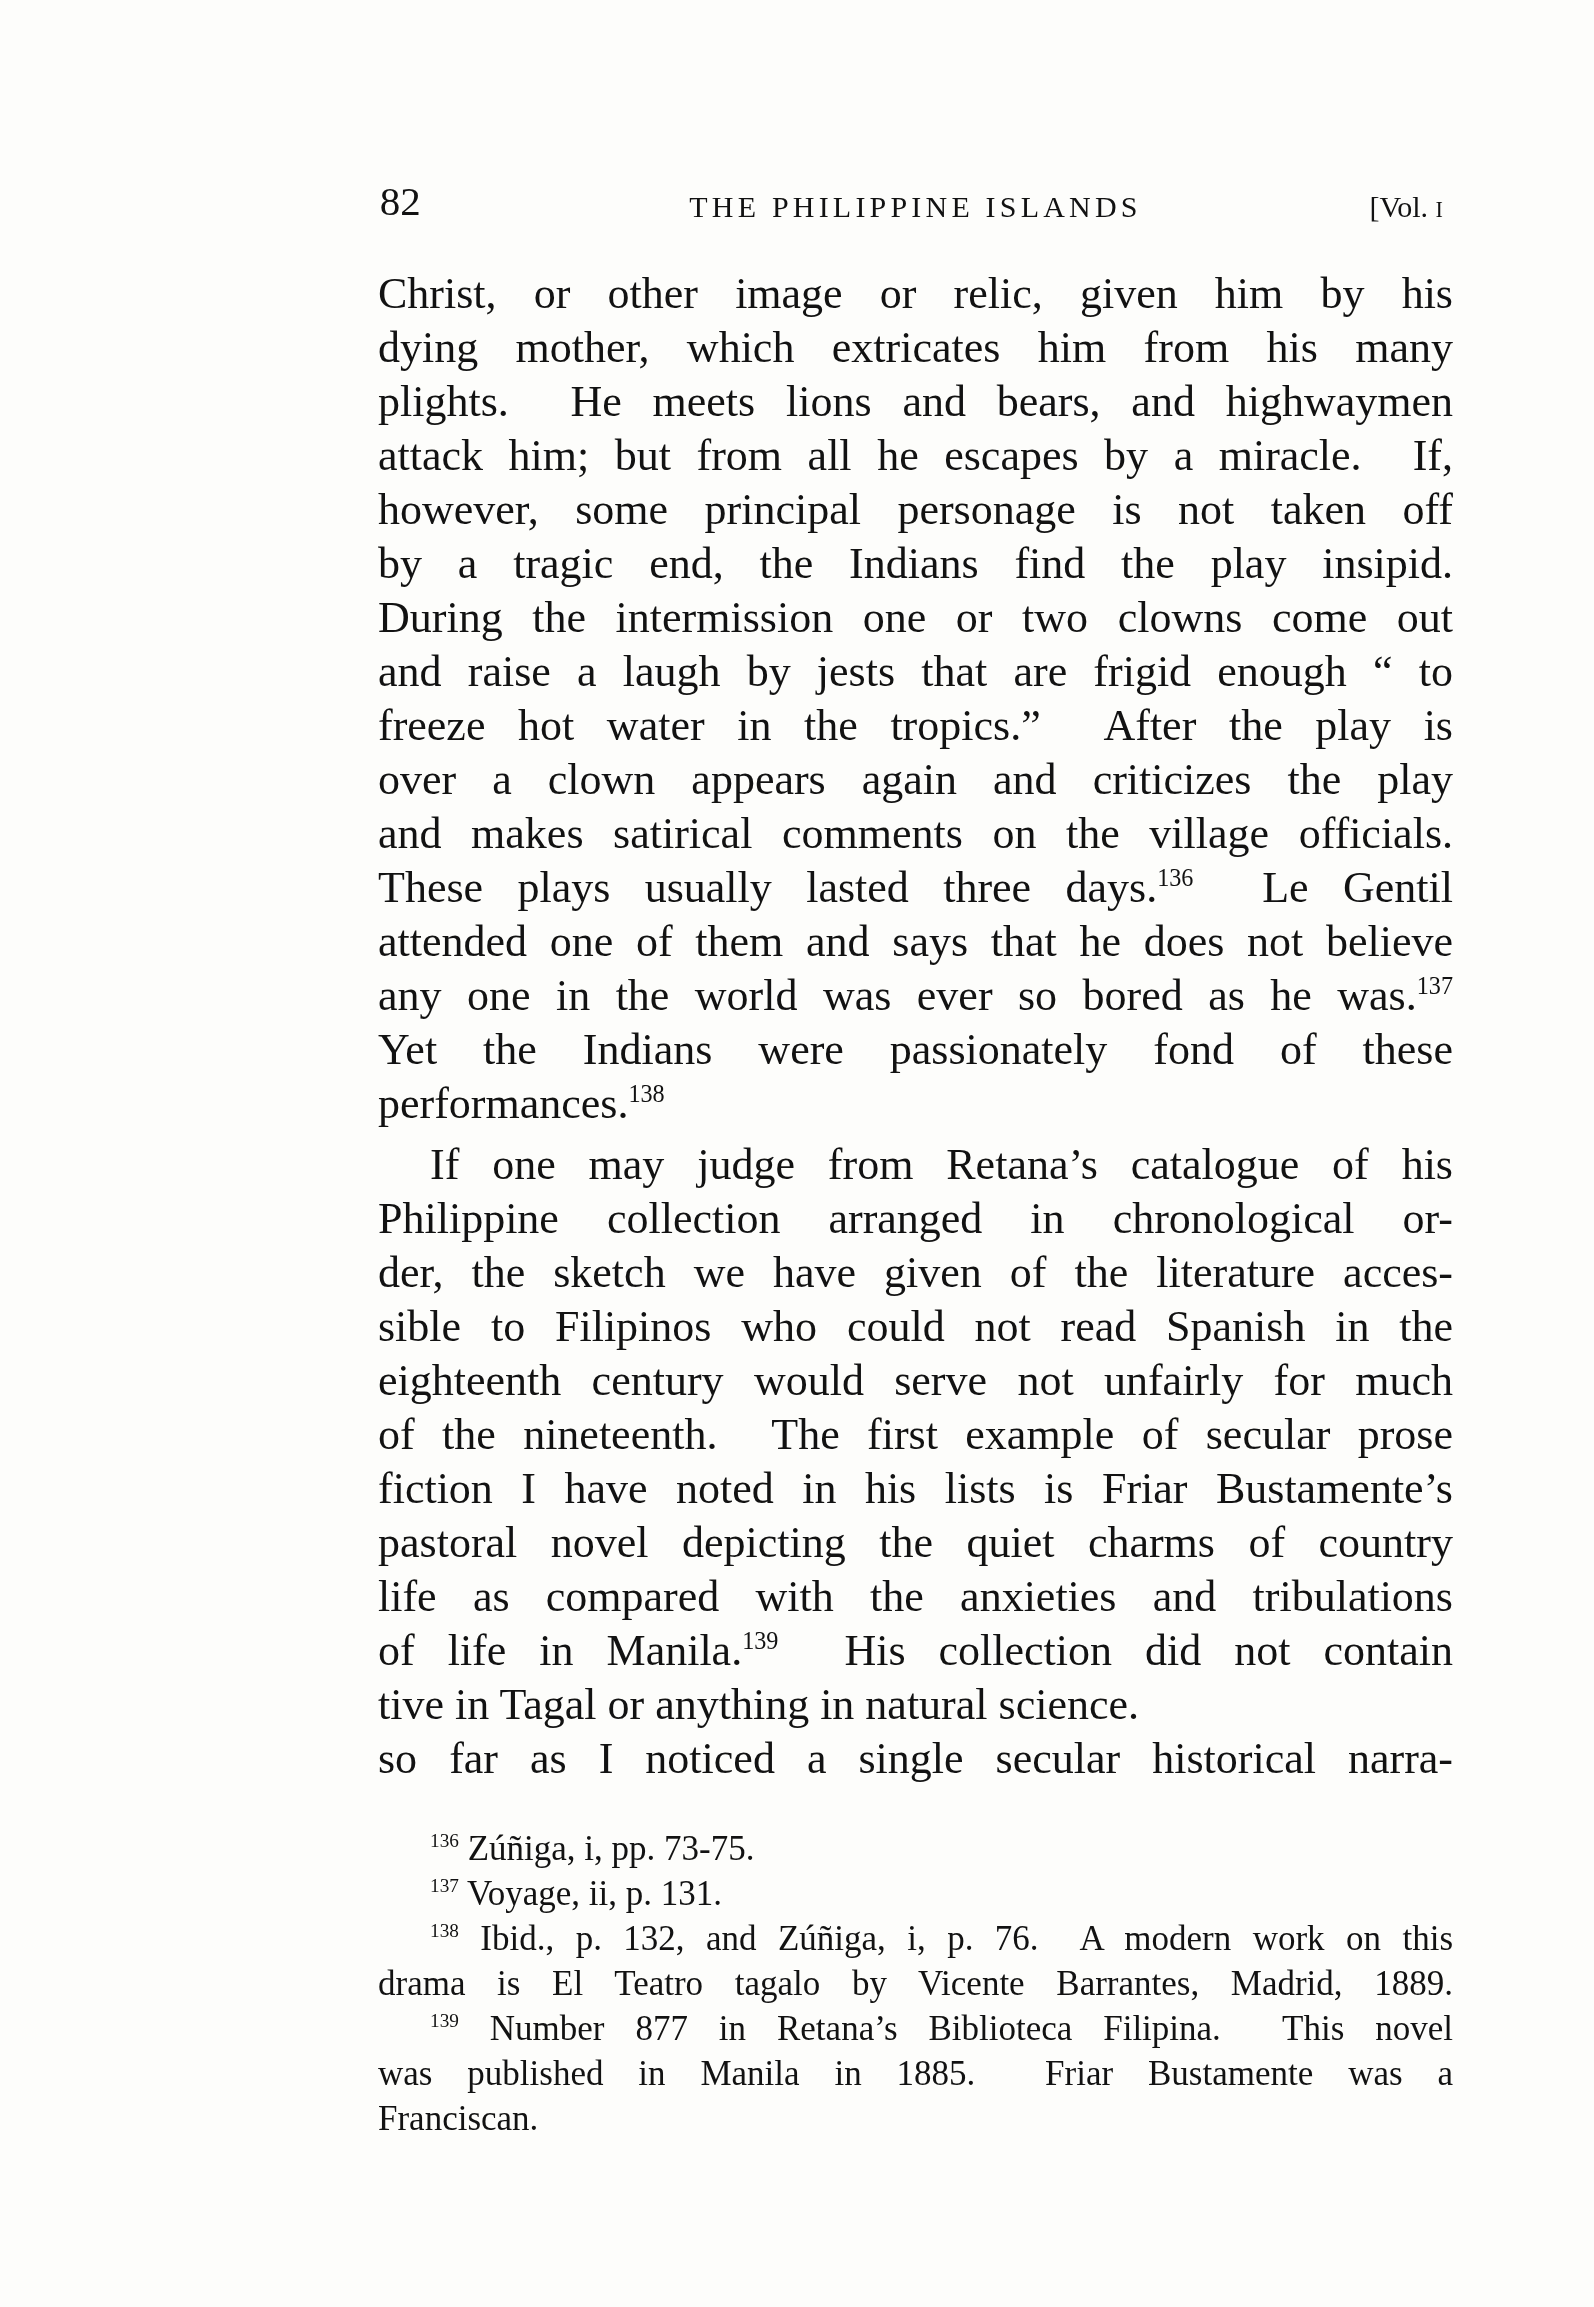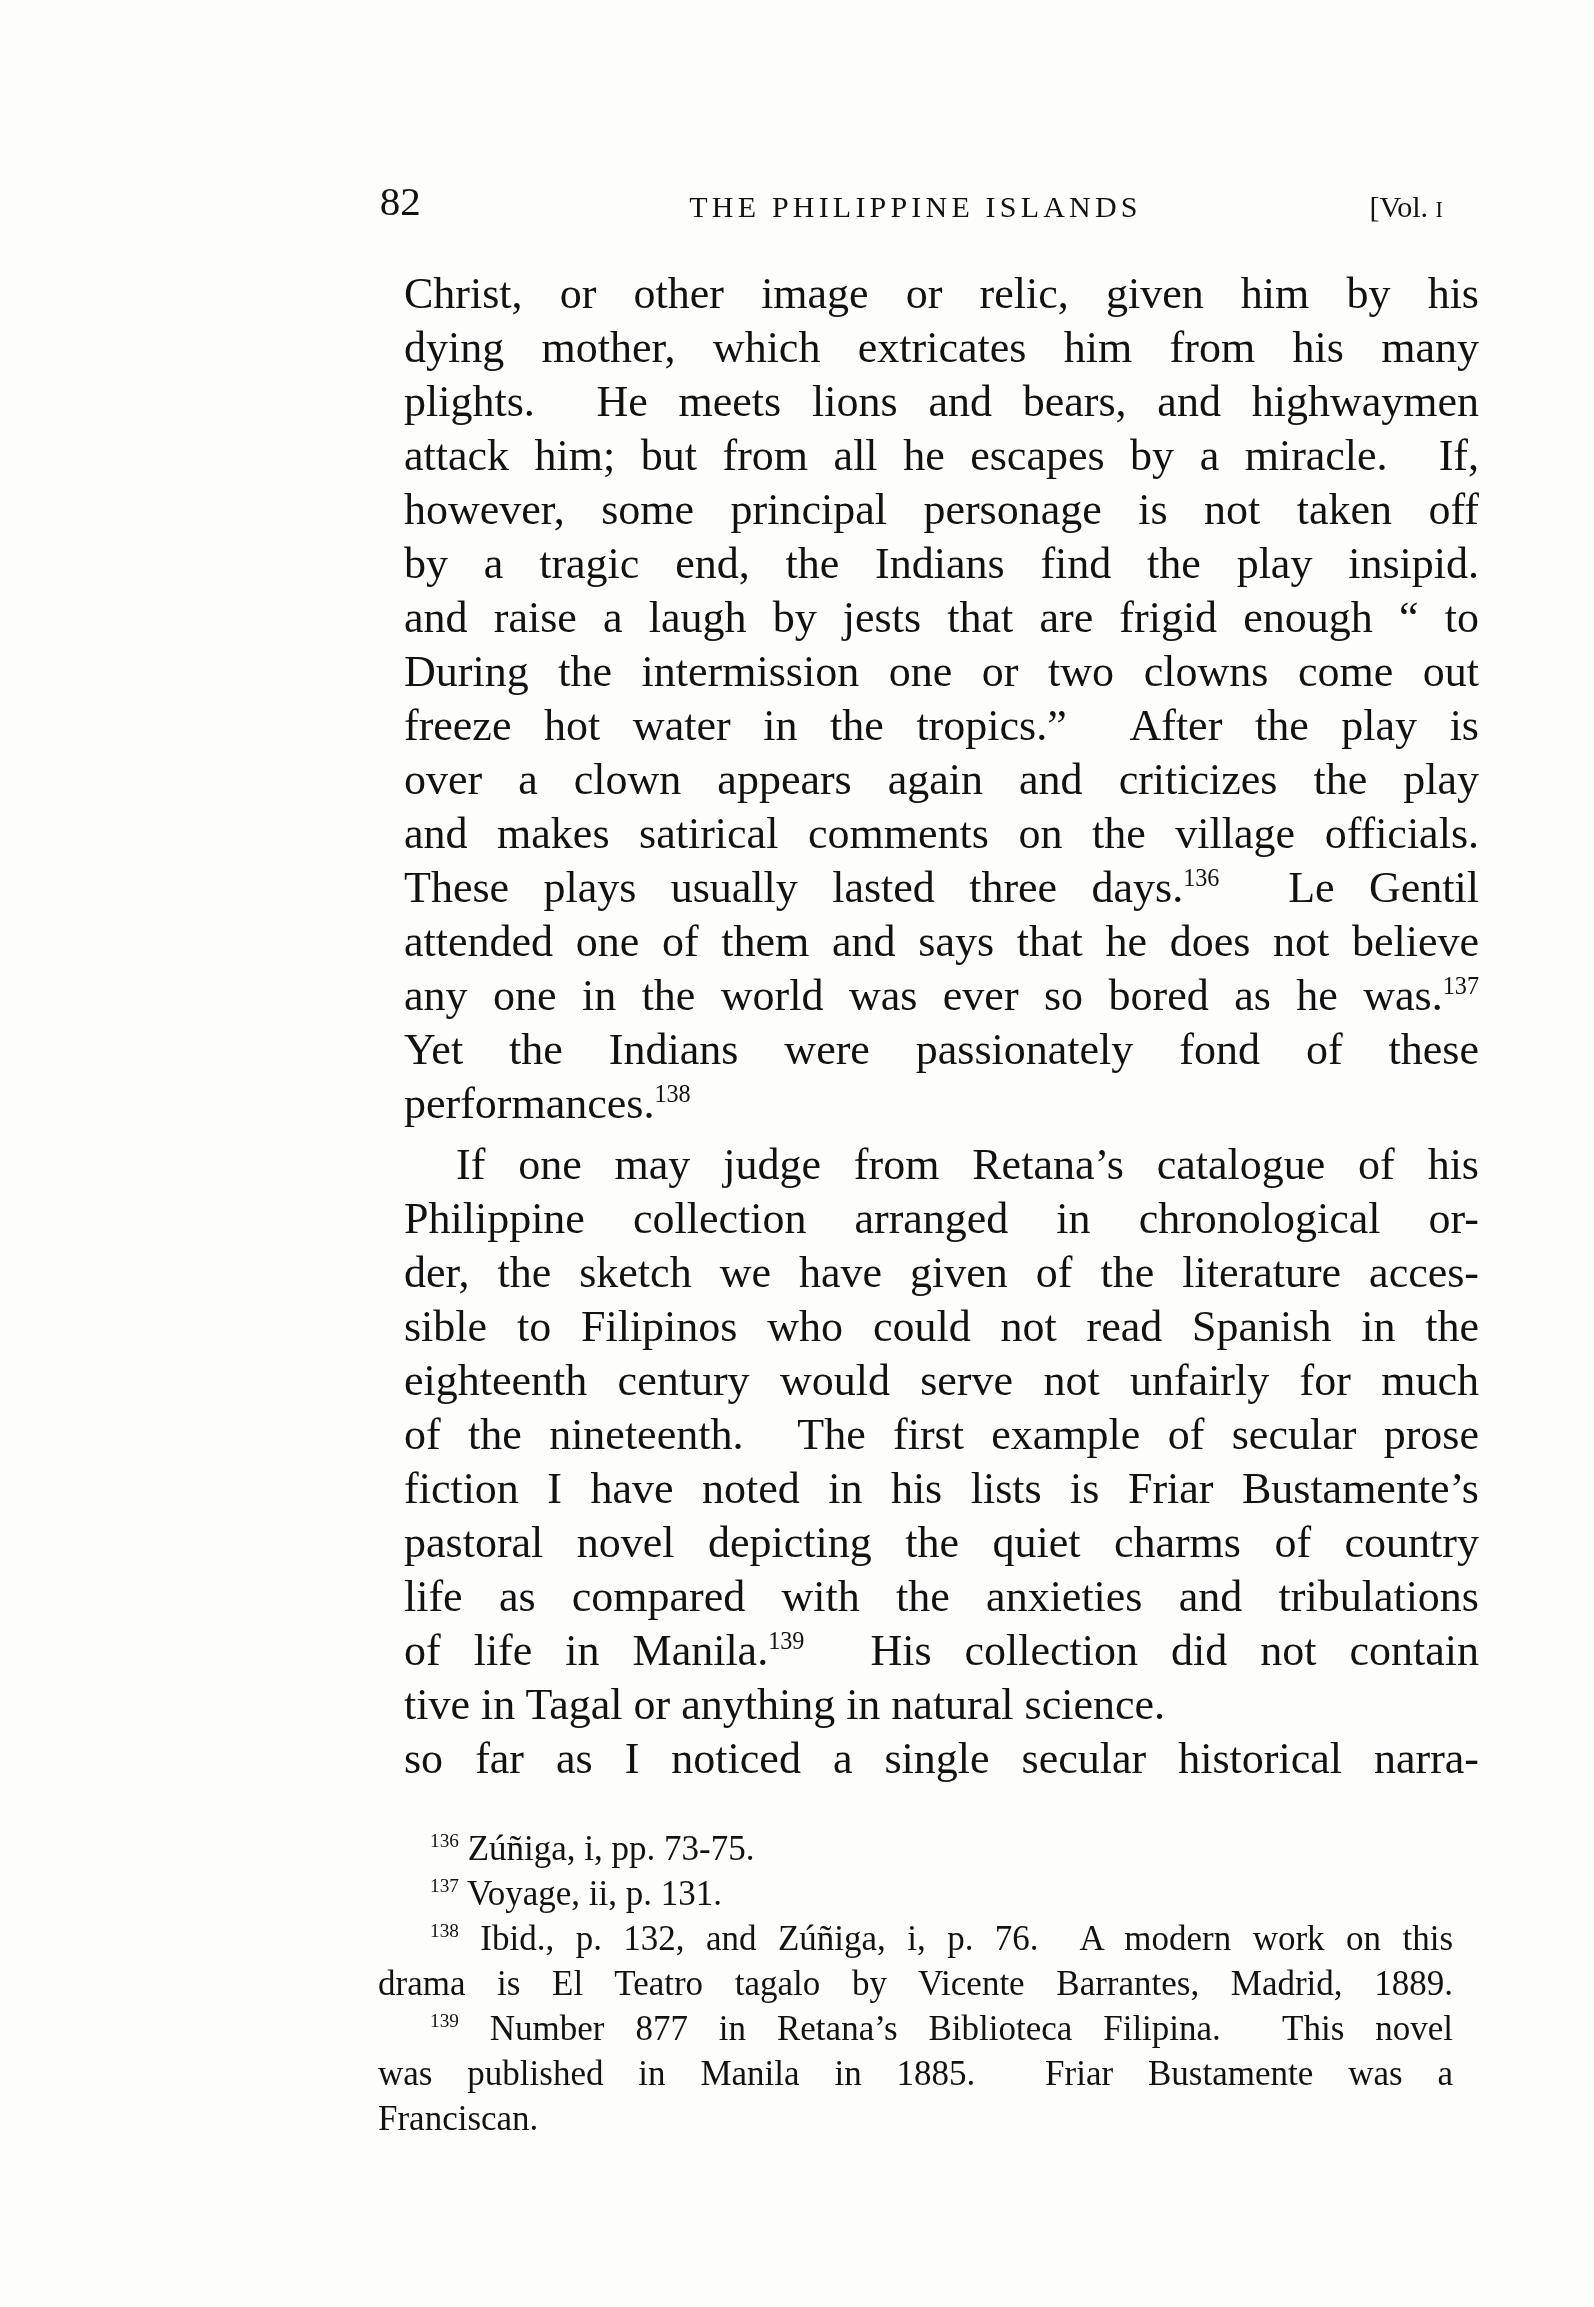--- a/index.html
+++ b/index.html
@@ -51,21 +51,20 @@
     line-height: 1;
     white-space: nowrap;
   }
   .volnum { font-size: 74%; }
   
   .body {
     position: absolute;
     left: 378px;
     top: 267px;
     width: 1075px;
-    margin-left: 26px;
   }
   .para2 { margin-top: 6.5px; }
   .bline {
     font-size: 44px;
     line-height: 54px;
     white-space: pre-wrap;
   }
   
   .footnotes {
     position: absolute;
@@ -103,22 +102,22 @@
   </div>
 
   <div class="body">
     <div class="para">
         <div class="bline just"><span>Christ, or other image or relic, given him by his</span></div>
         <div class="bline just"><span>dying mother, which extricates him from his many</span></div>
         <div class="bline just"><span>plights.  He meets lions and bears, and highwaymen</span></div>
         <div class="bline just"><span>attack him; but from all he escapes by a miracle.  If,</span></div>
         <div class="bline just"><span>however, some principal personage is not taken off</span></div>
         <div class="bline just"><span>by a tragic end, the Indians find the play insipid.</span></div>
+        <div class="bline just"><span>During the intermission one or two clowns come out</span></div>
         <div class="bline just"><span>and raise a laugh by jests that are frigid enough “ to</span></div>
-        <div class="bline just"><span>During the intermission one or two clowns come out</span></div>
         <div class="bline just"><span>freeze hot water in the tropics.”  After the play is</span></div>
         <div class="bline just"><span>over a clown appears again and criticizes the play</span></div>
         <div class="bline just"><span>and makes satirical comments on the village officials.</span></div>
         <div class="bline just"><span>These plays usually lasted three days.</span><span class="sup">136</span><span>  Le Gentil</span></div>
         <div class="bline just"><span>attended one of them and says that he does not believe</span></div>
         <div class="bline just"><span>any one in the world was ever so bored as he was.</span><span class="sup">137</span></div>
         <div class="bline just"><span>Yet the Indians were passionately fond of these</span></div>
         <div class="bline"><span>performances.</span><span class="sup">138</span></div>
       </div>
     <div class="para para2">

